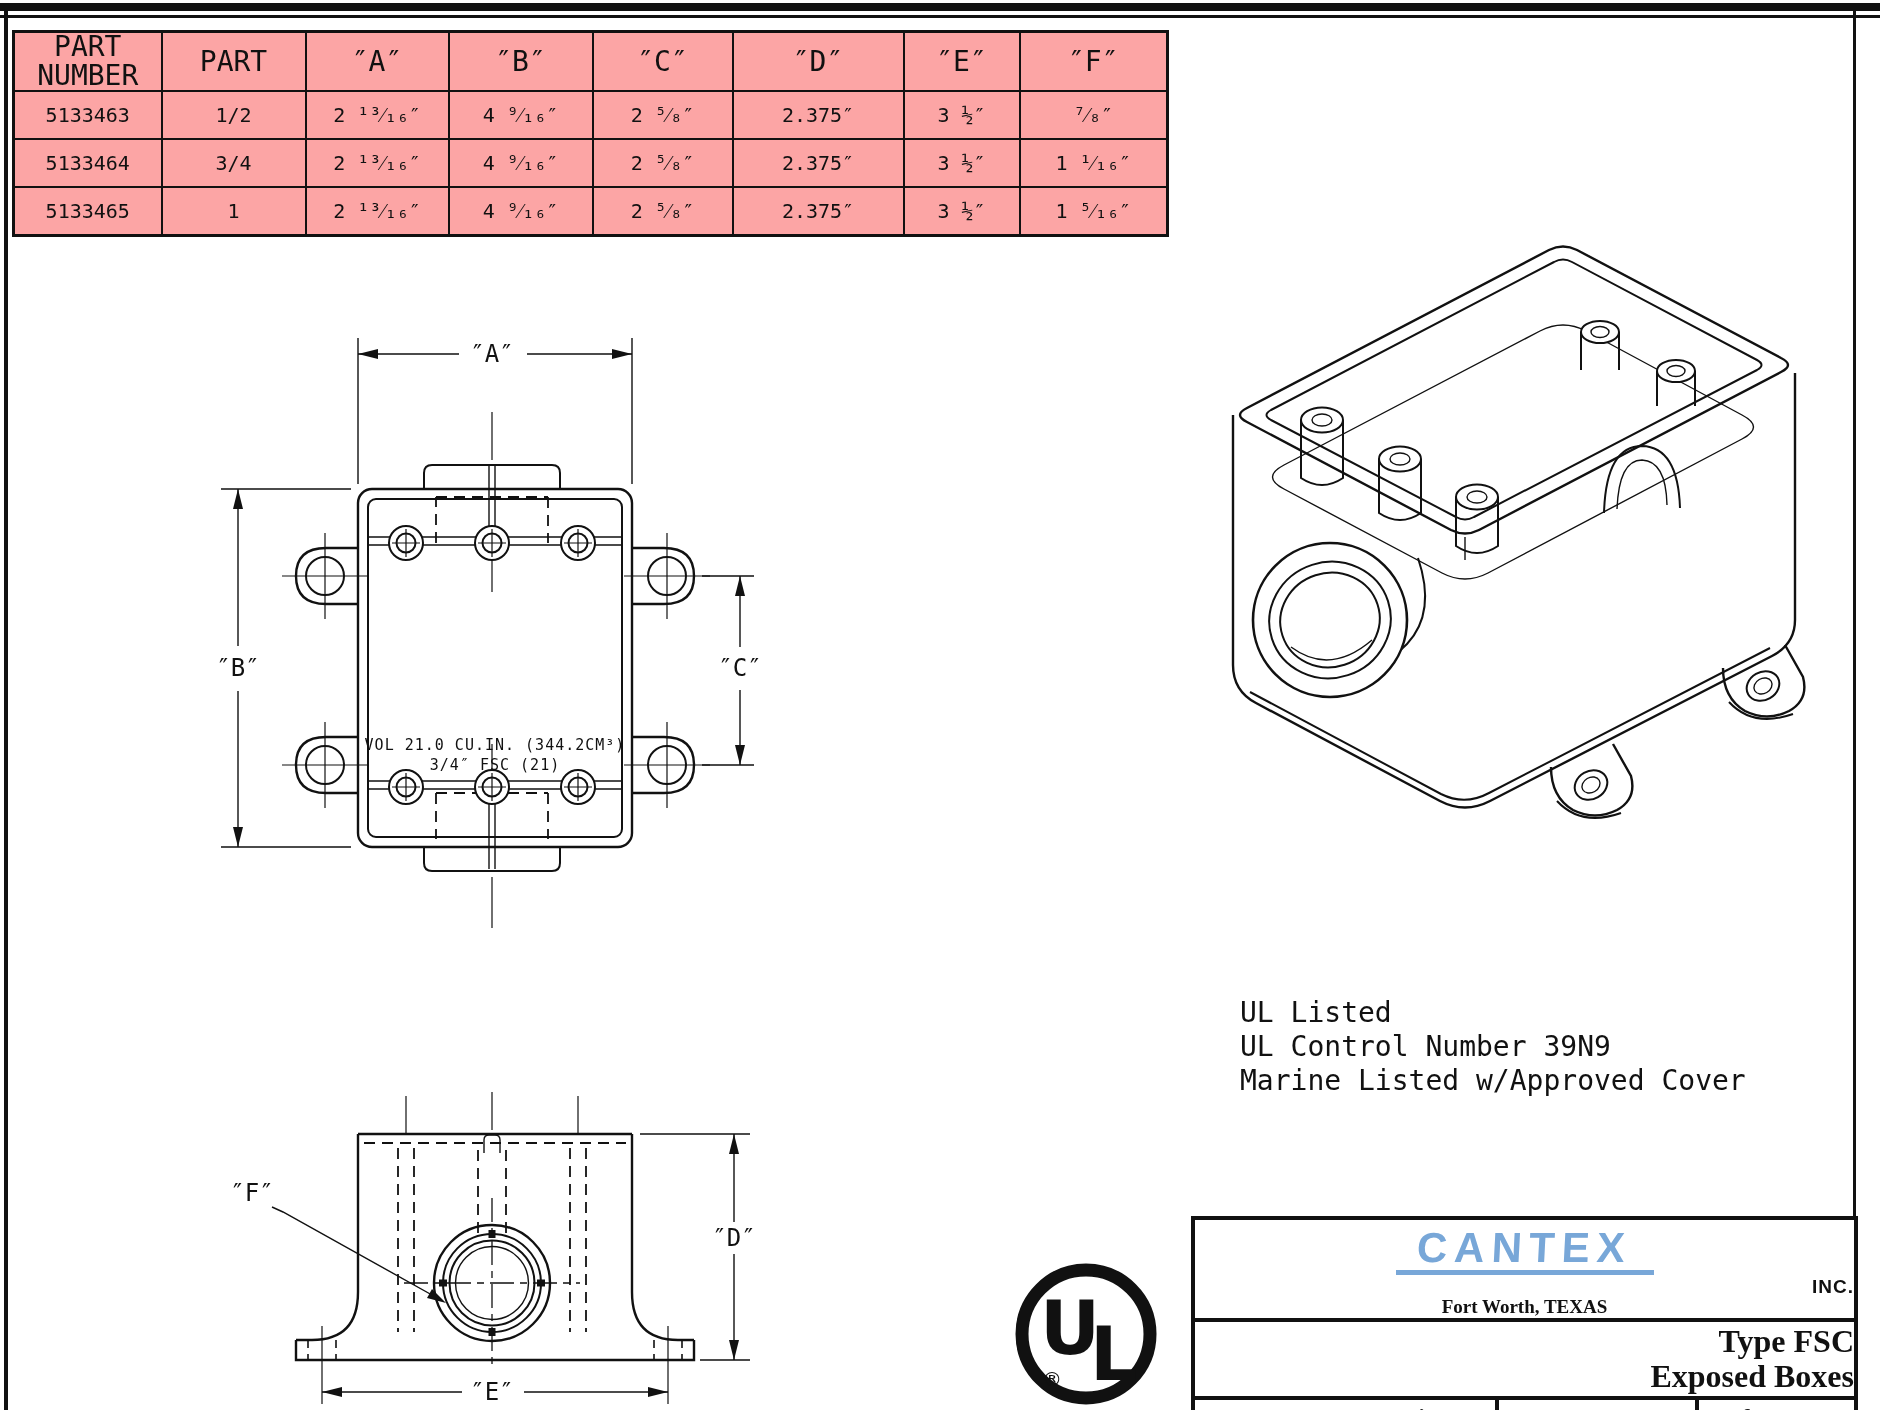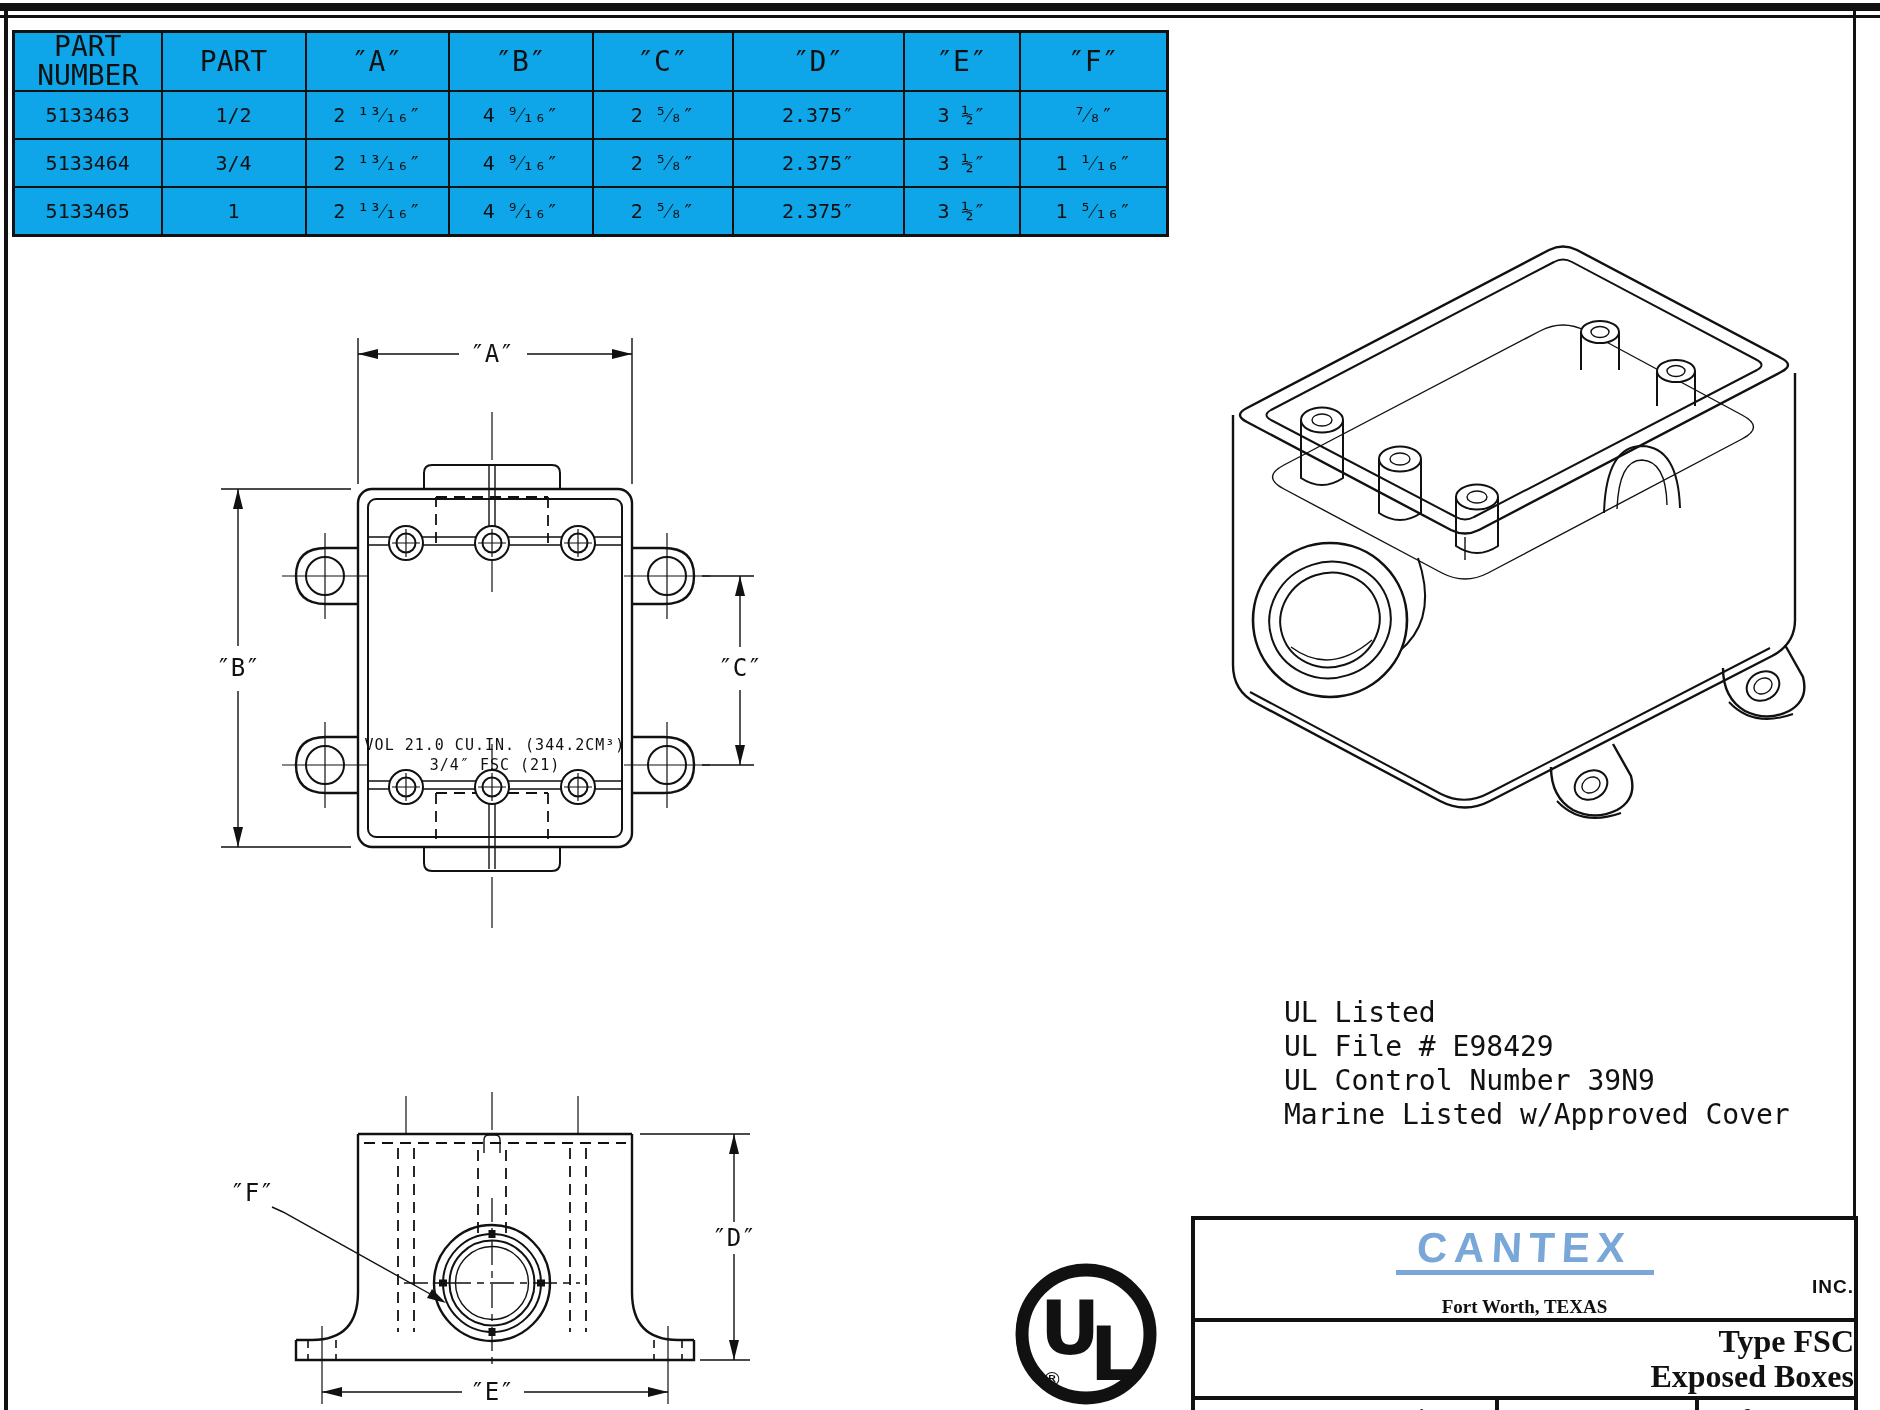--- a/index.html
+++ b/index.html
@@ -8,21 +8,21 @@
   .page{position:absolute;left:0;top:0;width:1880px;height:1410px;background:#fff;}
 
   
   .frame-top{position:absolute;left:0;top:3px;width:1880px;height:8px;background:#111;}
   .frame-top2{position:absolute;left:0;top:15px;width:1880px;height:2.5px;background:#111;}
   .frame-left{position:absolute;left:4px;top:3px;width:4px;height:1407px;background:#111;}
   .frame-right{position:absolute;left:1853px;top:3px;width:3px;height:1407px;background:#111;}
 
   
   table.dim{position:absolute;left:12px;top:30px;border-collapse:collapse;table-layout:fixed;
-            border:3px solid #111;background:#0ea5e9;}
+            border:3px solid #111;background:#fca5a5;}
   table.dim td{border:2.5px solid #111;text-align:center;vertical-align:middle;
                font-size:20px;padding:0;}
   table.dim tr.hdr td{font-size:28px;height:54px;}
   table.dim tr.data td{height:46px;}
   td.two-line{white-space:pre-line;line-height:1.02;font-size:26px;}
 
   svg{position:absolute;}
   svg .ln{stroke:#111;fill:none;stroke-width:2.4px;}
   svg .ln2{stroke:#111;fill:none;stroke-width:2px;}
   svg .thin{stroke:#111;fill:none;stroke-width:1.4px;}
@@ -30,21 +30,21 @@
   svg .dash{stroke:#111;fill:none;stroke-width:1.8px;stroke-dasharray:11 7;}
   svg .dash2{stroke:#111;fill:none;stroke-width:1.6px;stroke-dasharray:8 6;}
   svg .cldash{stroke:#111;fill:none;stroke-width:1.3px;stroke-dasharray:24 6 7 6;}
   svg .fillb{fill:#111;stroke:none;}
   svg .wfill{fill:#fff;stroke:#111;}
   svg text{font-family:"DejaVu Sans Mono",monospace;fill:#111;}
   svg text.dimlbl{font-size:24px;text-anchor:middle;}
   svg text.vol{font-size:15px;text-anchor:middle;letter-spacing:1px;}
 
   
-  .ul-info{position:absolute;left:1284px;top:996px;font-size:28px;line-height:34px;
+  .ul-info{position:absolute;left:1240px;top:996px;font-size:28px;line-height:34px;
            white-space:nowrap;}
 
   
   .tblock{position:absolute;left:1191px;top:1216px;width:659px;height:240px;
           border:4px solid #111;background:#fff;}
   .tb-row1{height:98px;border-bottom:4px solid #111;text-align:center;overflow:hidden;}
   .logo-word{font-family:"Liberation Sans",sans-serif;font-weight:bold;font-size:42px;
              letter-spacing:7px;color:#78a7d8;line-height:1;margin-top:7px;
              transform:skewX(-3deg);display:inline-block;}
   .logo-bar{width:258px;height:5px;background:#78a7d8;margin:1px auto 2px auto;}
@@ -327,21 +327,20 @@
     <g>
       <path class="ln" d="M1723,668 Q1723,698 1745,711 Q1767,722 1789,711 Q1809,700 1803,677 L1785,645"></path>
       <ellipse class="ln2" cx="1763" cy="686" rx="17" ry="14" transform="rotate(-30 1763 686)"></ellipse>
       <ellipse class="thin" cx="1763" cy="686" rx="9.5" ry="7.5" transform="rotate(-30 1763 686)"></ellipse>
       <path class="ln2" d="M1729,702 Q1753,728 1793,714"></path>
     </g>
   </svg>
 
   <div class="ul-info">
     <div>UL Listed</div>
-    <div>UL File # E98429</div>
     <div>UL Control Number 39N9</div>
     <div>Marine Listed w/Approved Cover</div>
   </div>
 
   <svg style="left:1012px;top:1262px" width="148" height="148" viewBox="0 0 148 148">
     <circle cx="74" cy="72" r="64" fill="none" stroke="#111" stroke-width="13"></circle>
     <text x="28" y="92" style="font-family:'DejaVu Sans',sans-serif;font-weight:bold;font-size:74px;">U</text>
     <text x="78" y="118" style="font-family:'DejaVu Sans',sans-serif;font-weight:bold;font-size:74px;">L</text>
     <text x="30" y="124" style="font-size:20px;font-family:'DejaVu Sans',sans-serif;">®</text>
   </svg>

